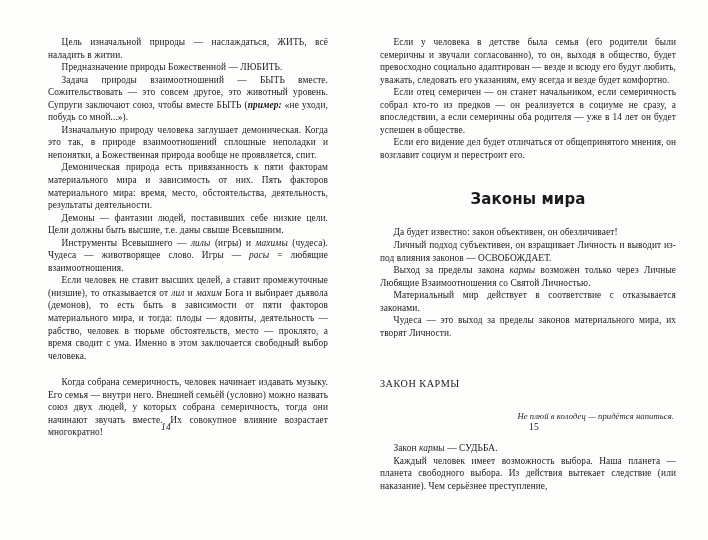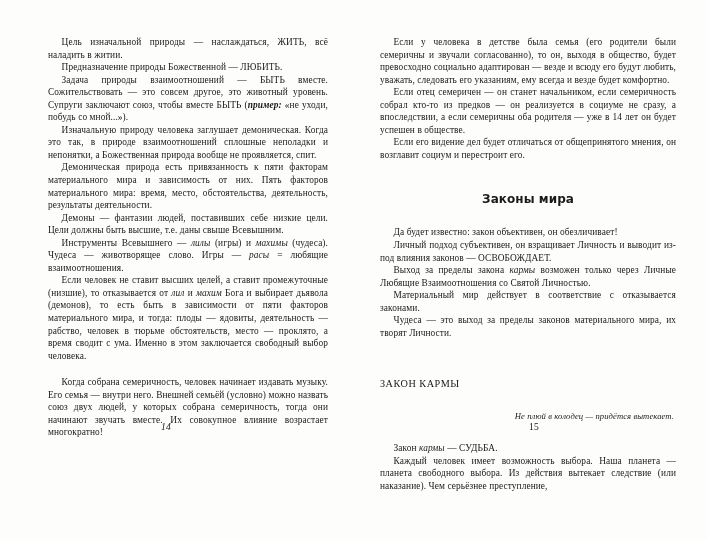--- a/index.html
+++ b/index.html
@@ -52,21 +52,21 @@
     -webkit-hyphens: manual;
   }
 
   .gap-block { height: 14px; }
 
   .heading-sans {
     margin: 0;
     text-align: center;
     font-family: "DejaVu Sans", "Liberation Sans", sans-serif;
     font-weight: bold;
-    font-size: 12px;
+    font-size: 15px;
     line-height: 17px;
     letter-spacing: 0.005em;
     padding-top: 30px;
     padding-bottom: 18px;
   }
 
   .heading-serif {
     margin: 0;
     text-align: left;
     font-family: "Liberation Serif", "DejaVu Serif", serif;
@@ -152,21 +152,21 @@
       <p class="para">Личный подход субъективен, он взращивает Личность и выводит из-под влияния законов — ОСВОБОЖДАЕТ.</p>
 
       <p class="para"><span>Выход за пределы закона </span><i class="it">кармы</i><span> возможен только через Личные Любящие Взаимоотношения со Святой Личностью.</span></p>
 
       <p class="para">Материальный мир действует в соответствие с отказывается законами.</p>
 
       <p class="para">Чудеса — это выход за пределы законов материального мира, их творят Личности.</p>
 
       <h3 class="heading-serif">ЗАКОН КАРМЫ</h3>
 
-      <p class="epigraph">Не плюй в колодец — придётся вытекает.</p>
+      <p class="epigraph">Не плюй в колодец — придётся напиться.</p>
 
       <p class="para"><span>Закон </span><i class="it">кармы</i><span> — СУДЬБА.</span></p>
 
       <p class="para">Каждый человек имеет возможность выбора. Наша планета — планета свободного выбора. Из действия вытекает следствие (или наказание). Чем серьёзнее преступление,</p>
 
     </div>
     <div class="folio">15</div>
   </div>
 
 </div>

